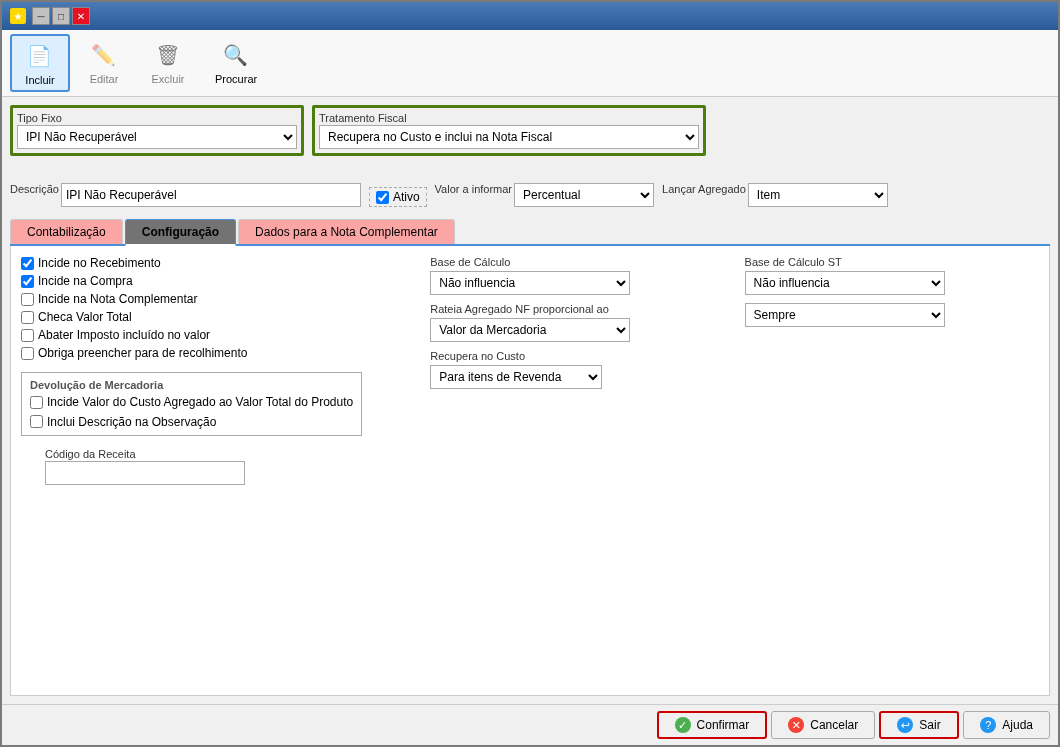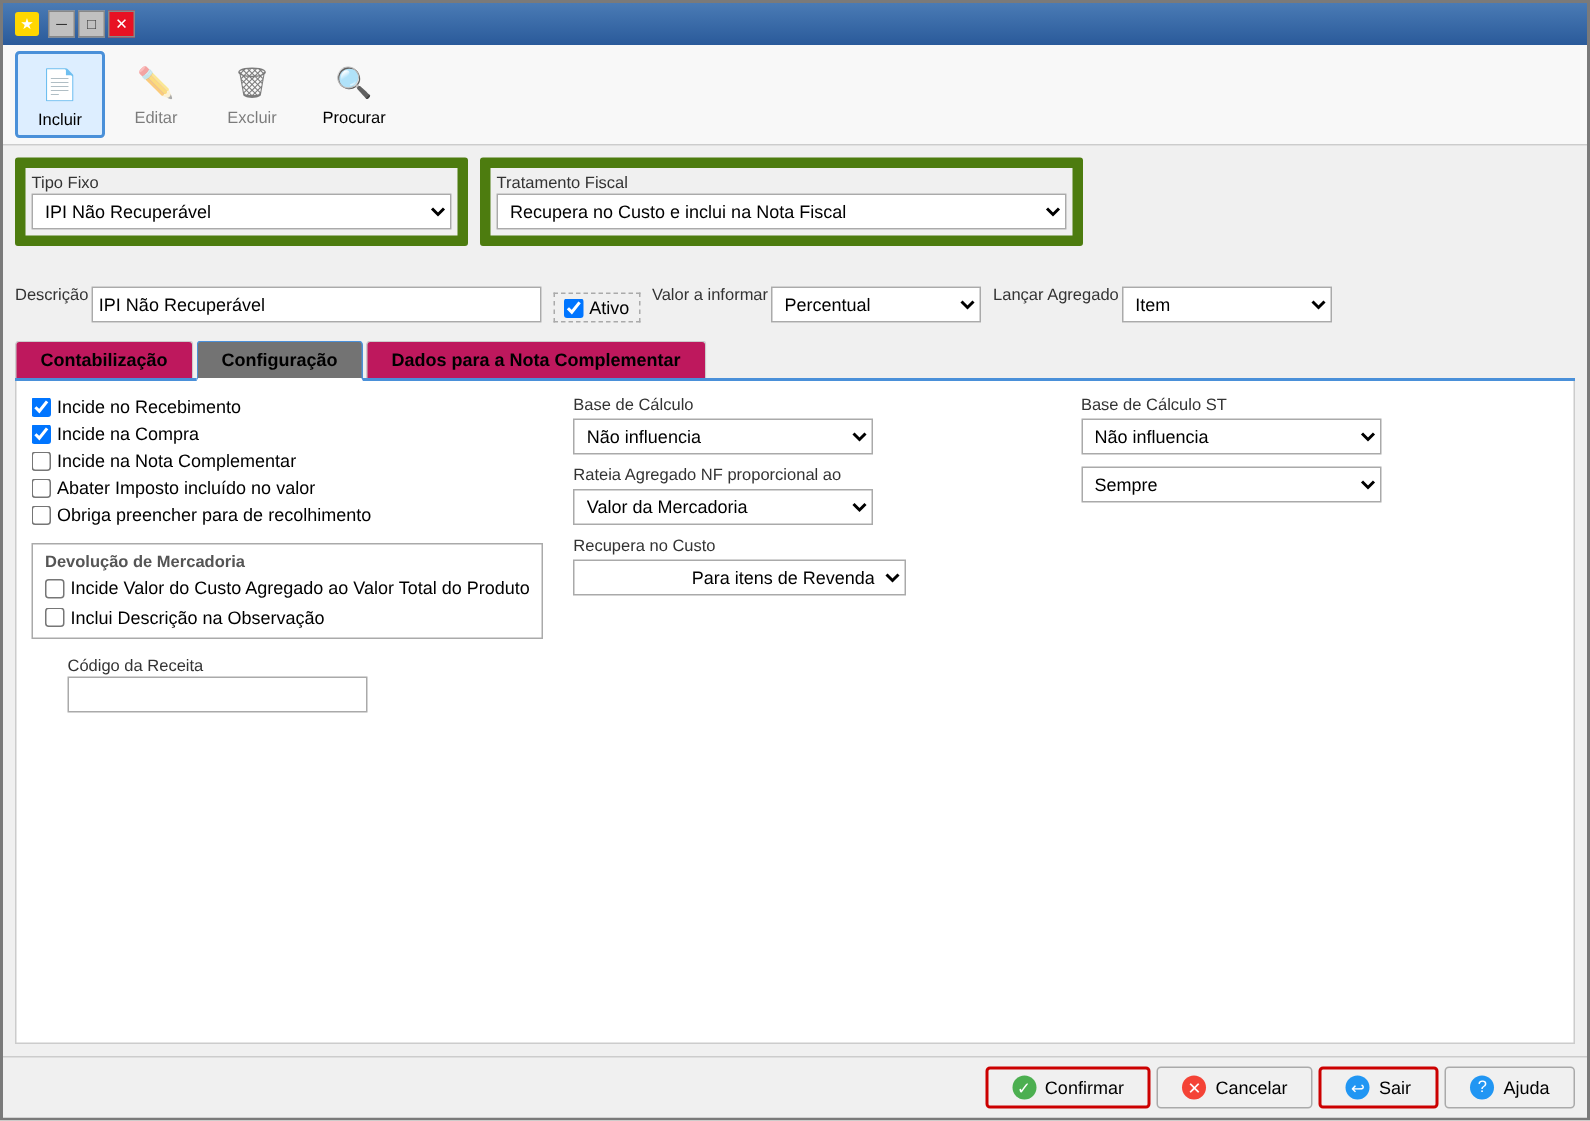--- a/index.html
+++ b/index.html
@@ -110,21 +110,21 @@
       gap: 2px;
     }
     
     .field-label {
       font-size: 11px;
       color: #333;
       margin-bottom: 1px;
     }
     
     .field-box-red {
-      border: 7px solid #4d7c0f;
+      border: 3px solid #4d7c0f;
       padding: 4px;
       border-radius: 2px;
     }
     
     select, input[type="text"] {
       height: 24px;
       border: 1px solid #aaa;
       background: white;
       padding: 2px 4px;
       font-size: 12px;
@@ -149,26 +149,25 @@
     
     .tabs {
       display: flex;
       border-bottom: 2px solid #4a90d9;
       margin-top: 6px;
     }
     .tab {
       padding: 5px 16px;
       border: 1px solid #ccc;
       border-bottom: none;
-      background: #be185d;
+      background: #fca5a5;
       cursor: pointer;
       font-size: 12px;
       margin-right: 2px;
       border-radius: 3px 3px 0 0;
-      font-weight: bold;
     }
     .tab.active {
       background: #737373;
       border-color: #4a90d9;
       border-bottom: 2px solid white;
       margin-bottom: -2px;
       font-weight: bold;
       color: #000;
     }
     
@@ -208,20 +207,21 @@
     .group-box-title {
       font-size: 11px;
       font-weight: bold;
       margin-bottom: 4px;
       color: #555;
     }
     
     .right-row {
       display: flex;
       gap: 20px;
+      margin-left: 48px;
     }
     
     .right-field {
       display: flex;
       flex-direction: column;
       gap: 2px;
       flex: 1;
     }
     
     .footer {
@@ -378,20 +378,24 @@
               <input type="checkbox" checked="" style="">
               <span>Incide no Recebimento</span>
             </label>
             <label class="checkbox-label">
               <input type="checkbox" checked="" style="">
               <span>Incide na Compra</span>
             </label>
             <label class="checkbox-label">
               <input type="checkbox" style="">
               <span>Incide na Nota Complementar</span>
+            </label>
+            <label class="checkbox-label">
+              <input type="checkbox" style="">
+              <span>Checa Valor Total</span>
             </label>
             <label class="checkbox-label">
               <input type="checkbox" style="">
               <span>Abater Imposto incluído no valor</span>
             </label>
             <label class="checkbox-label">
               <input type="checkbox" style="">
               <span>Obriga preencher para de recolhimento</span>
             </label>
 
@@ -447,21 +451,21 @@
                   <option>Sempre</option>
                   <option>Nunca</option>
                   <option>Perguntar</option>
                 </select>
               </div>
             </div>
 
             <div class="right-row">
               <div class="right-field">
                 <div class="field-label">Recupera no Custo</div>
-                <select style="width: 222px; text-align: right;">
+                <select style="width: 172px;">
                   <option>Para itens de Revenda</option>
                   <option>Sempre</option>
                   <option>Nunca</option>
                 </select>
               </div>
               <div class="right-field"></div>
             </div>
           </div>
         </div>
       </div>

